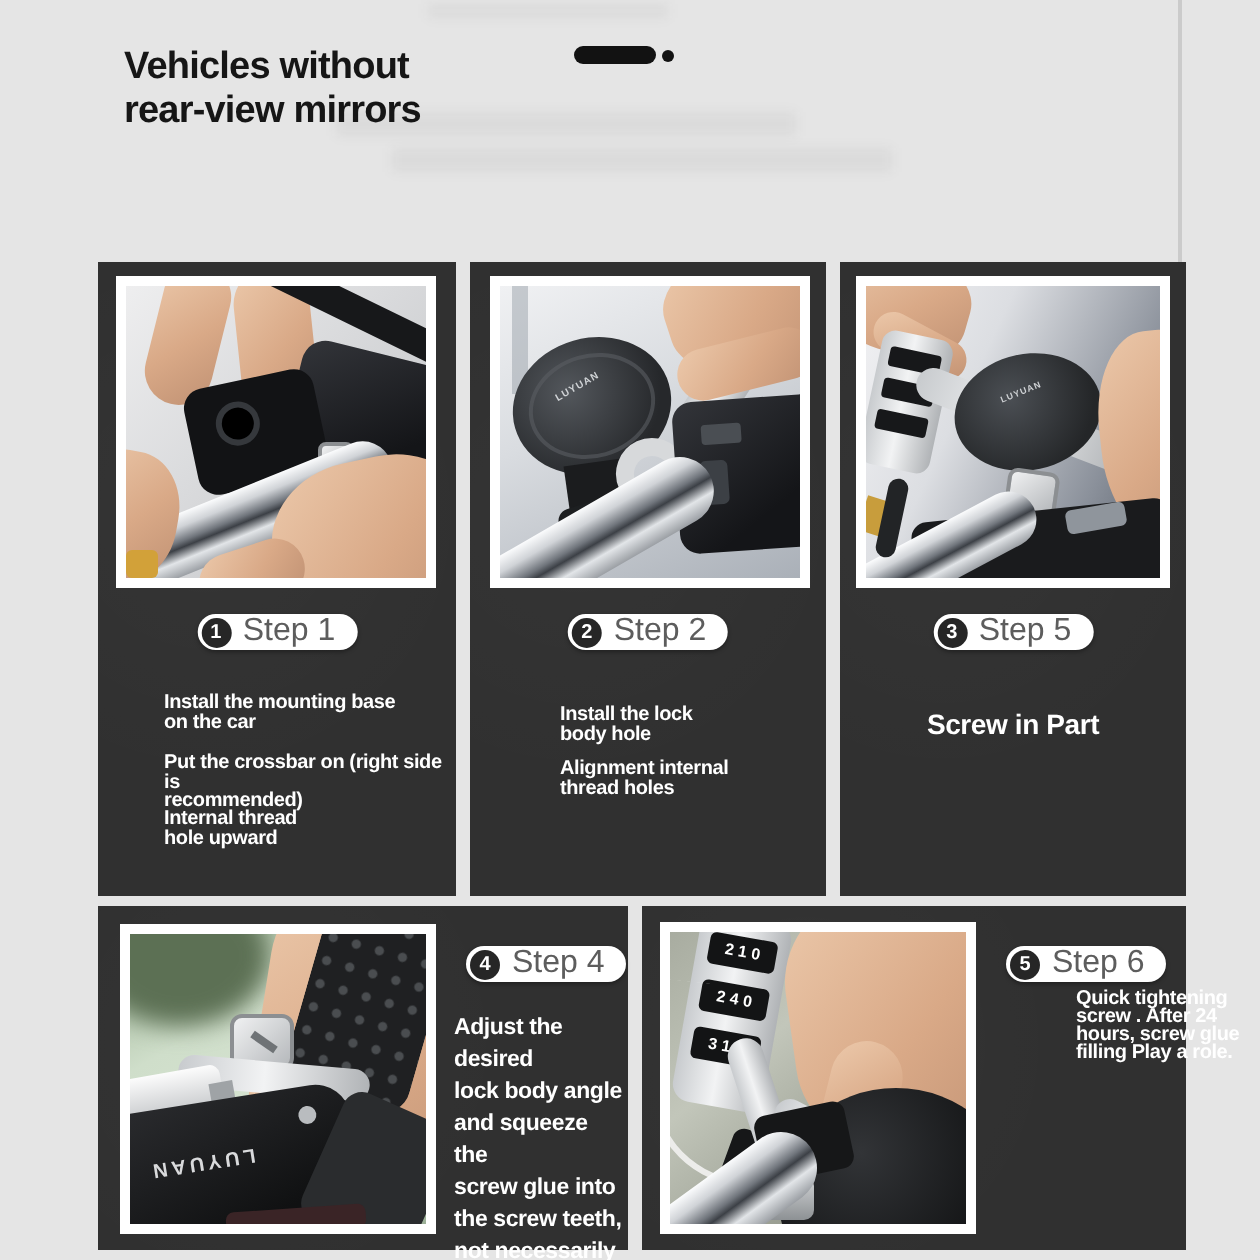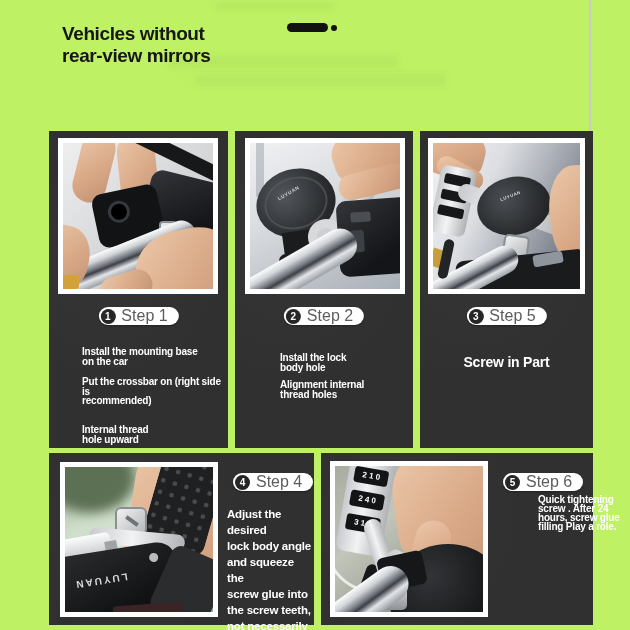--- a/index.html
+++ b/index.html
@@ -1,16 +1,16 @@
 <!DOCTYPE html>
 <html><head>
 <meta charset="utf-8">
 <style>
   html,body{margin:0;padding:0;background:#fff;}
-  #page{position:relative;width:630px;height:630px;background:#bef264;overflow:hidden;
+  #page{position:relative;width:630px;height:630px;background:#e5e5e5;overflow:hidden;
         font-family:"Liberation Sans",sans-serif;}
   .title{position:absolute;left:62px;top:10px;font-size:19px;font-weight:700;color:#161616;
          line-height:1.18;letter-spacing:-0.4px;white-space:pre-line;}
   .mark-dash{position:absolute;left:287px;top:23px;width:41px;height:9px;border-radius:5px;background:#121212;}
   .mark-dot{position:absolute;left:331px;top:25px;width:6px;height:6px;border-radius:50%;background:#121212;}
   .vline{position:absolute;left:589px;top:0;width:2px;height:131px;background:#cbcbcb;}
   .smudge{position:absolute;background:rgba(40,40,40,0.05);filter:blur(3px);}
   .sm1{left:168px;top:56px;width:230px;height:12px;}
   .sm2{left:196px;top:74px;width:250px;height:12px;}
   .sm3{left:214px;top:2px;width:120px;height:7px;}
@@ -49,21 +49,21 @@
         align-items:center;gap:6px;padding:0 11px 0 2px;box-shadow:0 1px 2px rgba(0,0,0,0.35);}
   .pill .num{width:15px;height:15px;border-radius:50%;background:#262626;color:#fff;font-size:10px;
              font-weight:700;display:flex;align-items:center;justify-content:center;}
   .pill .lbl{color:#5d5d5d;font-size:16px;white-space:nowrap;}
   .row1 .pill{top:176px;left:50%;transform:translateX(-50%);}
   #p4 .pill{left:184px;top:20px;}
   #p5 .pill{left:182px;top:20px;}
 
   .st{position:absolute;margin:0;color:#ffffff;font-weight:700;font-size:10px;line-height:9.5px;
       letter-spacing:-0.2px;white-space:pre-line;}
-  .p1t1{left:33px;top:216px;}.p1t2{left:33px;top:246px;}.p1t3{left:33px;top:274px;margin-top:20px;}
+  .p1t1{left:33px;top:216px;}.p1t2{left:33px;top:246px;}.p1t3{left:33px;top:274px;}
   .p2t1{left:45px;top:222px;}.p2t2{left:45px;top:249px;}
   .p3t1{left:0;right:0;top:224px;text-align:center;font-size:14px;line-height:15px;}
   .p4t1{left:178px;top:53px;font-size:11.5px;line-height:16px;width:84px;}
   .p5t1{left:182px;top:42px;font-size:10px;line-height:9px;width:88px;margin-left:35px;}
 </style>
 </head>
 <body>
 
 <div id="page">
 

